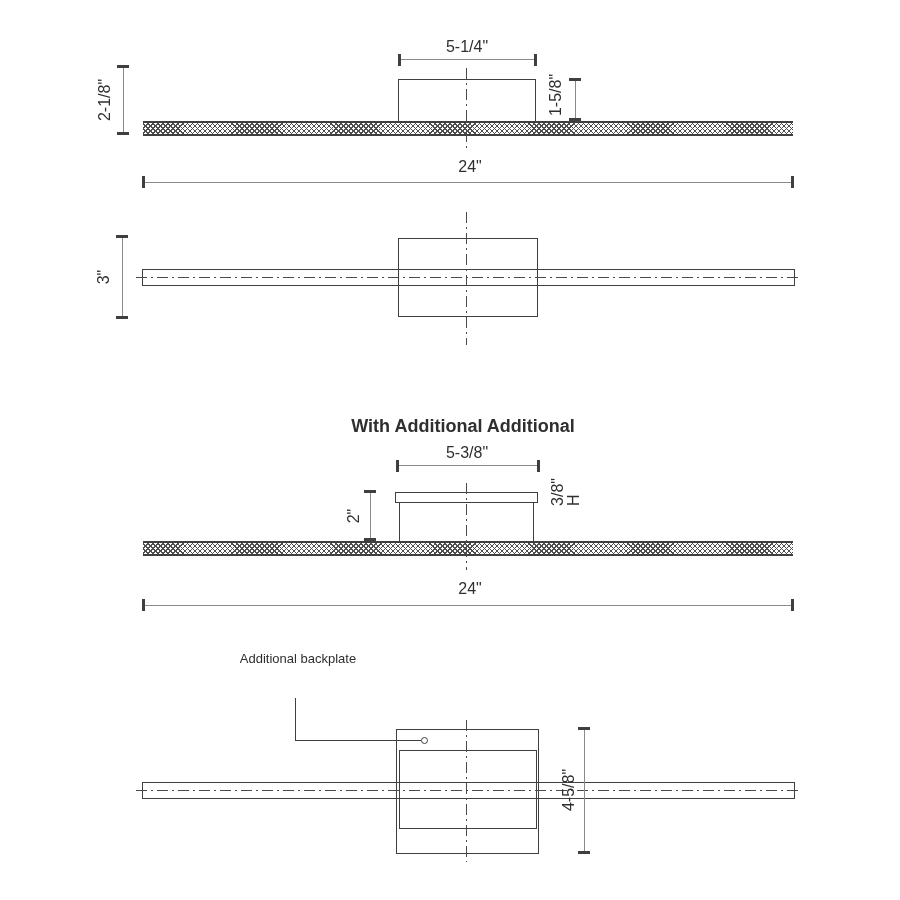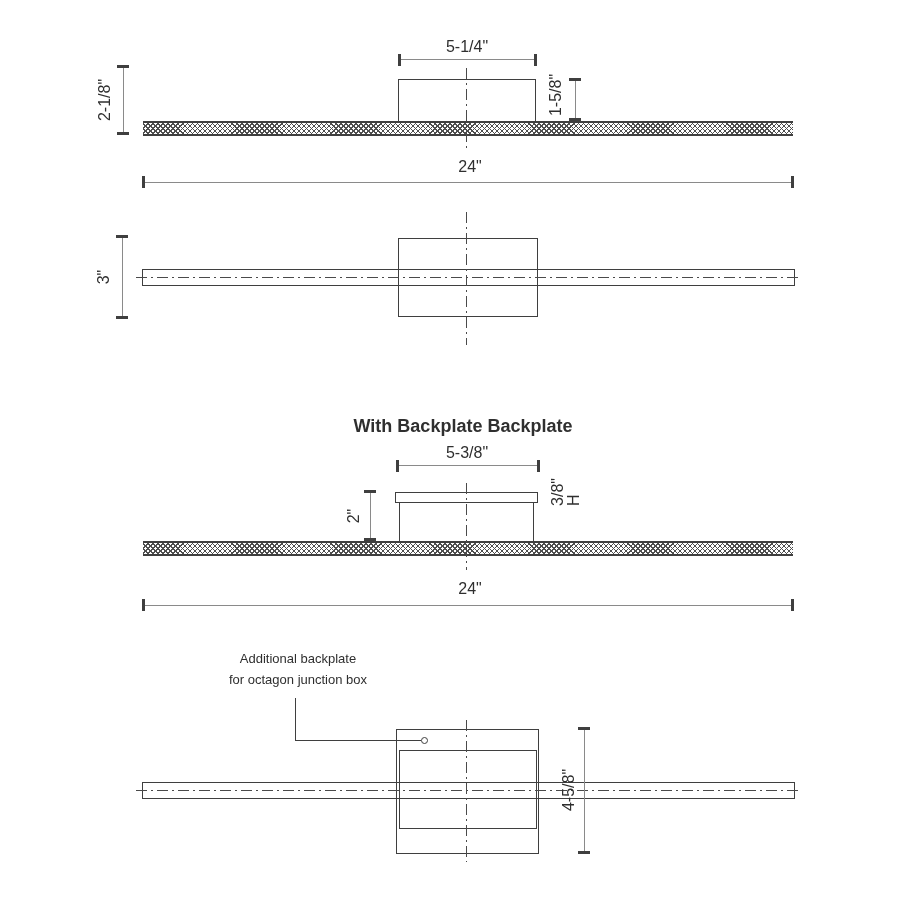--- a/index.html
+++ b/index.html
@@ -83,21 +83,21 @@
     <div class="cl-h" style="left:136px;top:277px;width:664px;"></div>
 
     <div class="cl-v" style="left:466px;top:212px;height:133px;"></div>
 
     <div class="dim-v" style="left:122px;top:237px;height:81px;"></div>
     <div class="tick-h" style="left:116px;top:235px;"></div>
     <div class="tick-h" style="left:116px;top:316px;"></div>
     <span class="dimtext-rot" style="left:104px;top:277px;">3"</span>
   </div>
 
-  <span class="title" style="left:463px;top:416px;">With Backplate Backplate</span>
+  <span class="title" style="left:463px;top:416px;">With Additional Additional</span>
 
   <div>
 
     <span class="dimtext" style="left:467px;top:453px;">5-3/8"</span>
     <div class="dim-h" style="left:397px;top:465px;width:141px;"></div>
     <div class="tick-v" style="left:396px;top:460px;"></div>
     <div class="tick-v" style="left:537px;top:460px;"></div>
 
     <div class="geo" style="left:395px;top:492px;width:143px;height:11px;"></div>
 
@@ -120,21 +120,20 @@
     <span class="dimtext" style="left:470px;top:589px;">24"</span>
     <div class="dim-h" style="left:143px;top:605px;width:650px;"></div>
     <div class="tick-v" style="left:142px;top:599px;"></div>
     <div class="tick-v" style="left:791px;top:599px;"></div>
   </div>
 
   <div>
 
     <div class="note" style="left:298px;top:648px;">
       <div>Additional backplate</div>
-      <div>for octagon junction box</div>
     </div>
 
     <div class="leader" style="left:295px;top:698px;width:1px;height:42px;"></div>
     <div class="leader" style="left:295px;top:740px;width:126px;height:1px;"></div>
     <div class="hole" style="left:421px;top:737px;"></div>
 
     <div class="geo" style="left:396px;top:729px;width:143px;height:125px;"></div>
 
     <div class="geo" style="left:399px;top:750px;width:138px;height:79px;"></div>
 

